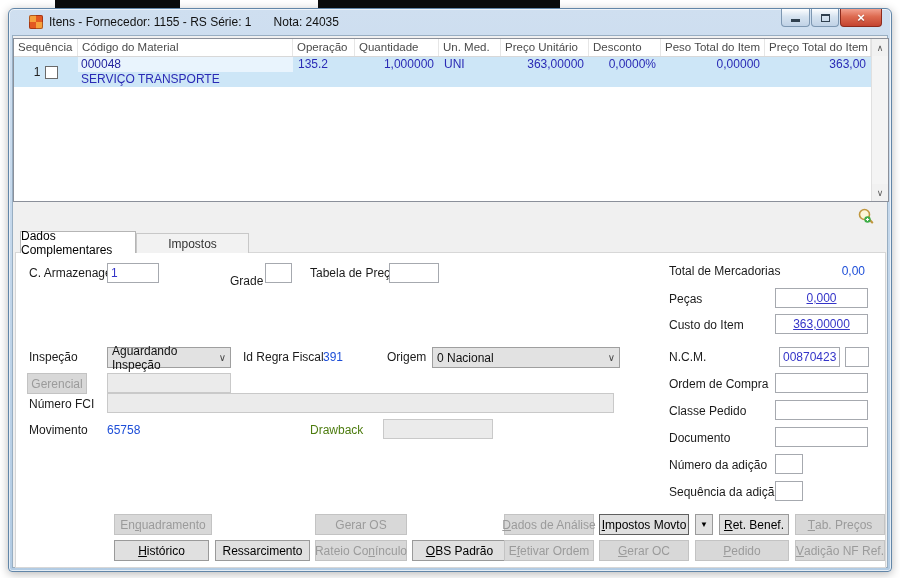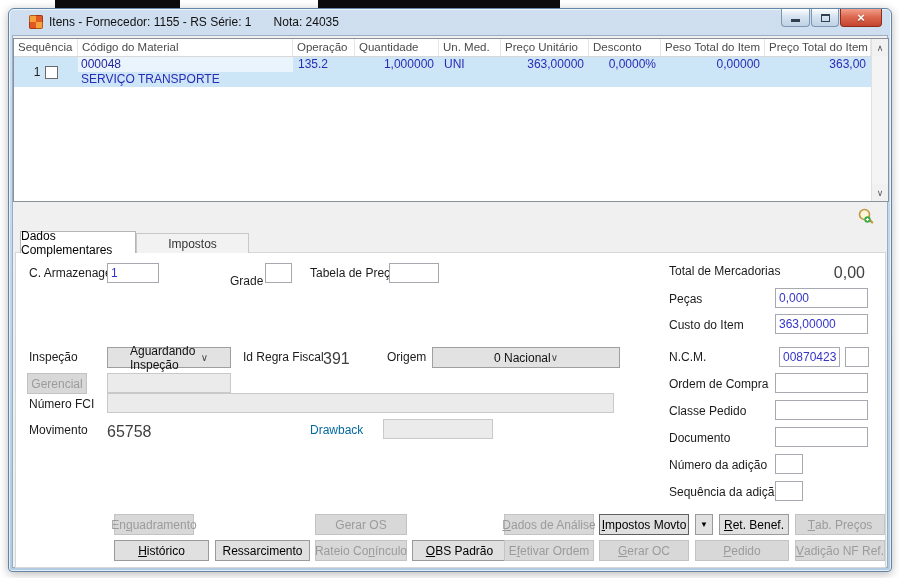--- a/index.html
+++ b/index.html
@@ -52,28 +52,28 @@
   .zoom-btn { position:absolute; left:843px; top:171px; width:20px; height:20px; cursor:default; }
 
   
   .tab { position:absolute; font-size:12px; display:flex; align-items:center; justify-content:center; cursor:default; }
   .tab-active { left:7px; top:195px; width:116px; height:22px; background:#fff; border:1px solid #b5b5b5; border-bottom:none; z-index:3; }
   .tab-idle { left:123px; top:197px; width:113px; height:20px; background:#f2f2f2; border:1px solid #c8c8c8; border-bottom:none; color:#333; z-index:2; }
   .tab-panel { position:absolute; left:2px; top:216px; width:871px; height:316px; background:#fff; border:1px solid #d7d7d7; z-index:1; }
 
   
   .lbl { position:absolute; font-size:12px; color:#1b1b1b; white-space:nowrap; z-index:4; }
-  .lbl.dis { color:#0369a1; }
-  .val-blue { position:absolute; font-size:16px; color:#404040; white-space:nowrap; z-index:4; }
+  .lbl.dis { color:#4d7c0f; }
+  .val-blue { position:absolute; font-size:12px; color:#1d4ed8; white-space:nowrap; z-index:4; }
   .tb { position:absolute; height:20px; border:1px solid #a6a9af; background:#fff; font-family:"Liberation Sans",sans-serif;
     font-size:12px; color:#3434c8; padding:0 3px; z-index:4; }
-  .tb.r { text-align:left; }
+  .tb.r { text-align:center;text-decoration:underline; }
   .tb:disabled { background:#ebebeb; border-color:#c9c9c9; }
   .combo { position:absolute; height:21px; background:#e2e2e2; border:1px solid #9f9f9f; font-size:12px; color:#111;
-    display:flex; align-items:center; justify-content:center; padding:0 22px; z-index:4; cursor:default; }
+    display:flex; align-items:center; justify-content:space-between; padding:0 4px; z-index:4; cursor:default; }
   .combo .chev { color:#4a4a4a; font-size:10px; }
 
   
   .btn { position:absolute; height:21px; background:#e0e0e0; border:1px solid #9a9a9a; font-size:12px; color:#000;
     display:flex; align-items:center; justify-content:center; white-space:pre; z-index:5; cursor:default; }
   .btn.dis { background:#d8d8d8; border-color:#c3c3c3; color:#9b9b9b; }
   .btn.def { border-color:#5f5f5f; }
   .mn { text-decoration:underline; }
   .btn-sm { width:18px; font-size:8px; }
 </style>
@@ -202,21 +202,21 @@
     <div class="lbl dis" style="left:297px;top:387px">Drawback</div>
     <input class="tb" style="left: 370px; top: 383px; width: 110px;" disabled="" value="">
     <div class="lbl" style="left:656px;top:395px">Documento</div>
     <input class="tb" style="left: 762px; top: 391px; width: 93px;" value="">
 
     <div class="lbl" style="left:656px;top:422px">Número da adição</div>
     <input class="tb" style="left: 762px; top: 418px; width: 28px;" value="">
     <div class="lbl" style="left:656px;top:449px">Sequência da adição</div>
     <input class="tb" style="left: 762px; top: 445px; width: 28px;" value="">
 
-    <div class="btn dis" style="left:101px;top:478px;width:80px">
+    <div class="btn dis" style="left:101px;top:478px;width:98px">
       <span>En</span><span class="mn">q</span><span>uadramento</span>
     </div>
     <div class="btn dis" style="left:302px;top:478px;width:92px">
       <span>Gerar OS</span><span class="mn"></span><span></span>
     </div>
     <div class="btn dis" style="left:491px;top:478px;width:90px">
       <span></span><span class="mn">D</span><span>ados de Análise</span>
     </div>
     <div class="btn def" style="left:586px;top:478px;width:90px">
       <span></span><span class="mn">I</span><span>mpostos Movto</span>

